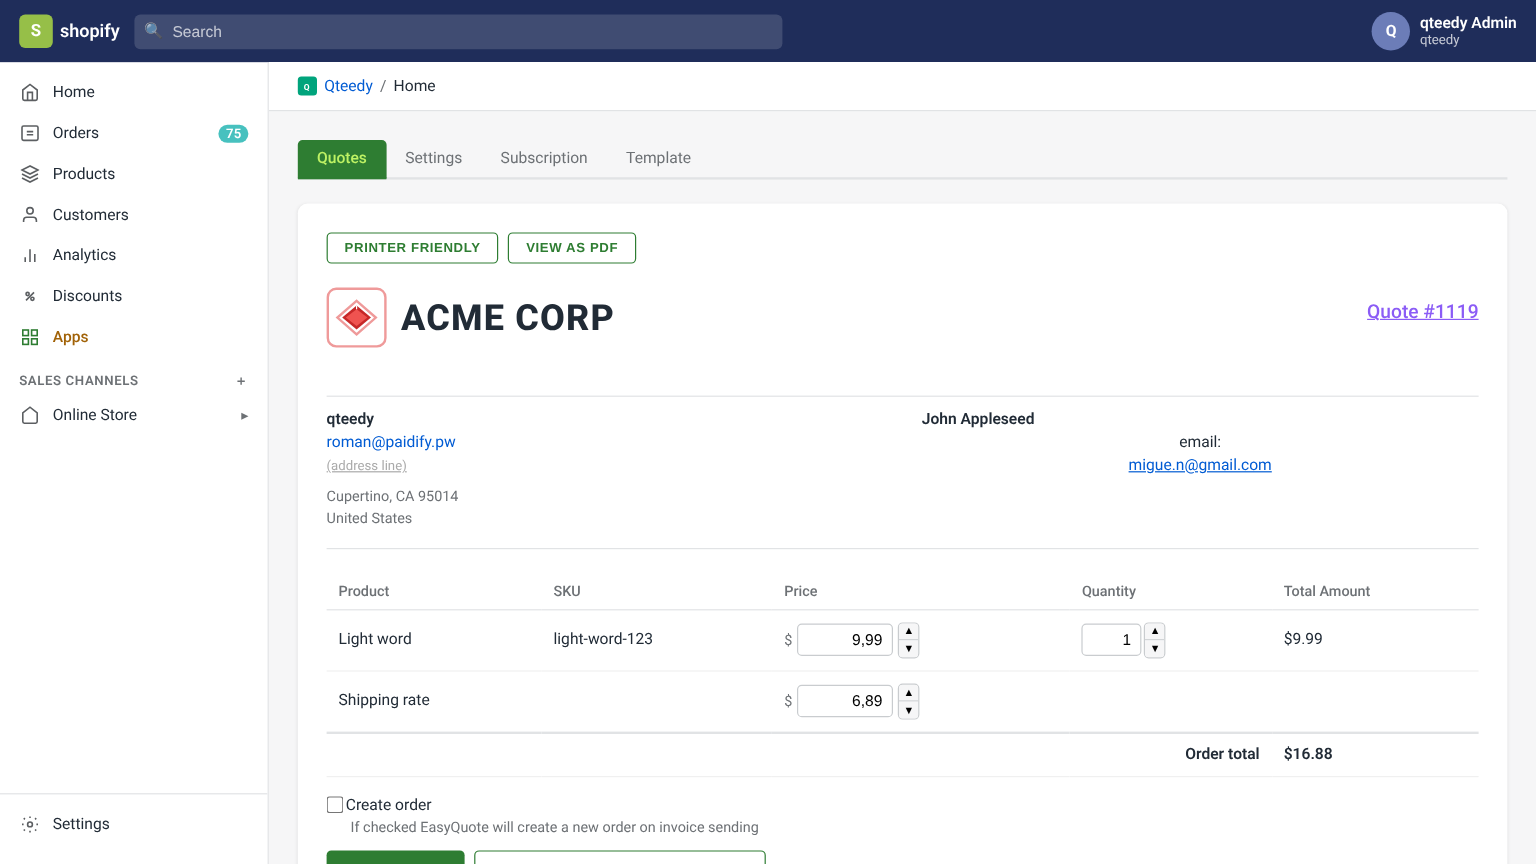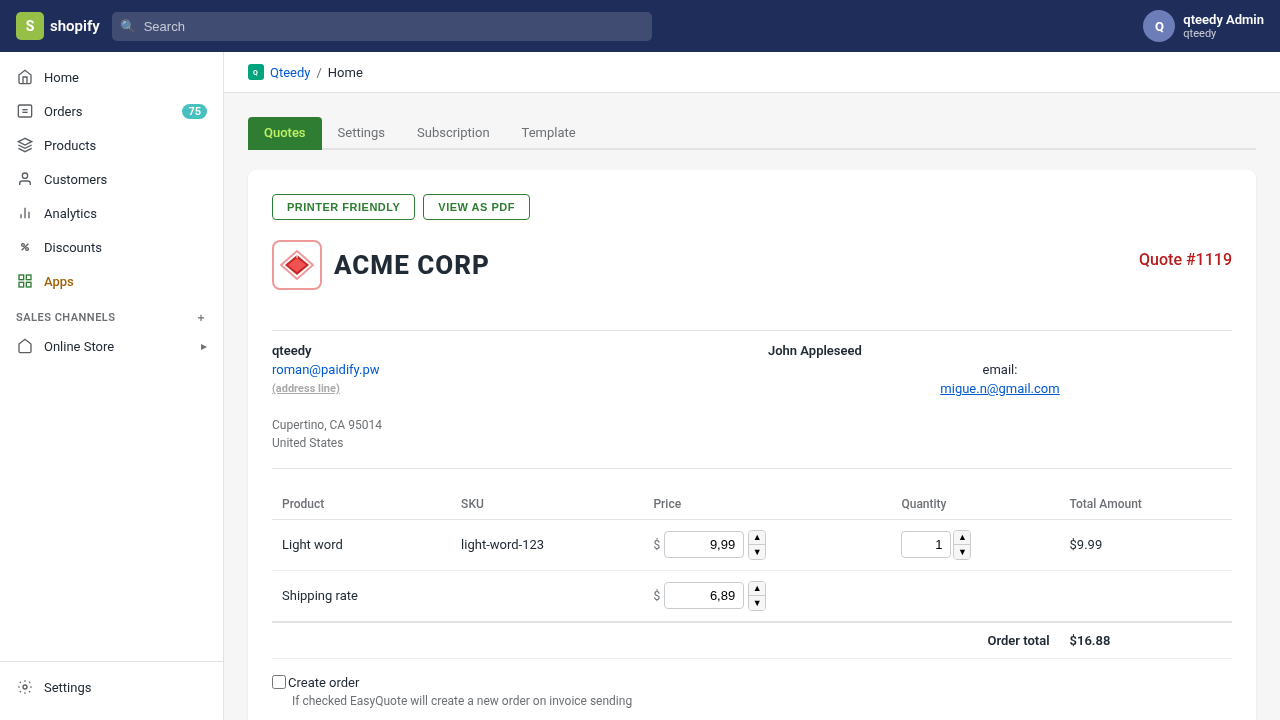--- a/index.html
+++ b/index.html
@@ -91,30 +91,30 @@
       border-radius: 4px; cursor: pointer; font-size: 11px; font-weight: 600; text-transform: uppercase; letter-spacing: 0.5px;
     }
 
     
     .company-header { display: flex; align-items: flex-start; justify-content: space-between; margin-bottom: 24px; padding-bottom: 16px; }
     .company-logo-area { display: flex; align-items: center; gap: 12px; }
     .diamond-logo-wrapper {
       width: 50px; height: 50px; border: 2px solid #ef9a9a; border-radius: 8px;
       display: flex; align-items: center; justify-content: center; background: #fff;
     }
-    .company-name { font-size: 26px; font-weight: 800; color: #212b36; letter-spacing: 1px; }
-    .quote-number { font-size: 16px; color: #b91c1c; font-weight: 500; padding-top: 10px; }
+    .company-name { font-size: 30px; font-weight: 800; color: #212b36; letter-spacing: 1px; }
+    .quote-number { font-size: 16px; color: #8b5cf6; font-weight: 500; padding-top: 10px; text-decoration: underline; }
 
     
     .info-section { display: flex; gap: 32px; margin-bottom: 20px; padding-bottom: 16px; border-bottom: 1px solid #e1e3e5; }
     .info-col { flex: 1; }
     .info-name { font-weight: 600; font-size: 13px; margin-bottom: 4px; }
     .info-email a { color: #005bd3; text-decoration: none; font-size: 13px; }
     .info-address { font-size: 12px; color: #6d7175; line-height: 1.5; margin-top: 4px; }
-    .info-address-line { font-size: 11px; color: #aaa; text-decoration: underline; margin-bottom: 18px; font-weight: bold; }
+    .info-address-line { font-size: 11px; color: #aaa; text-decoration: underline; margin-bottom: 7px; }
 
     
     .quote-table { width: 100%; border-collapse: collapse; margin-bottom: 16px; }
     .quote-table th { text-align: left; padding: 8px 10px; font-size: 12px; color: #6d7175; border-bottom: 1px solid #e1e3e5; font-weight: 500; }
     .quote-table td { padding: 10px 10px; font-size: 13px; border-bottom: 1px solid #f0f0f0; vertical-align: middle; }
     .price-input-wrap { display: flex; align-items: center; gap: 4px; }
     .currency-symbol { font-size: 12px; color: #6d7175; }
     .price-input {
       width: 80px; padding: 5px 8px; border: 1px solid #c9cccf; border-radius: 4px; font-size: 13px; text-align: right;
     }

